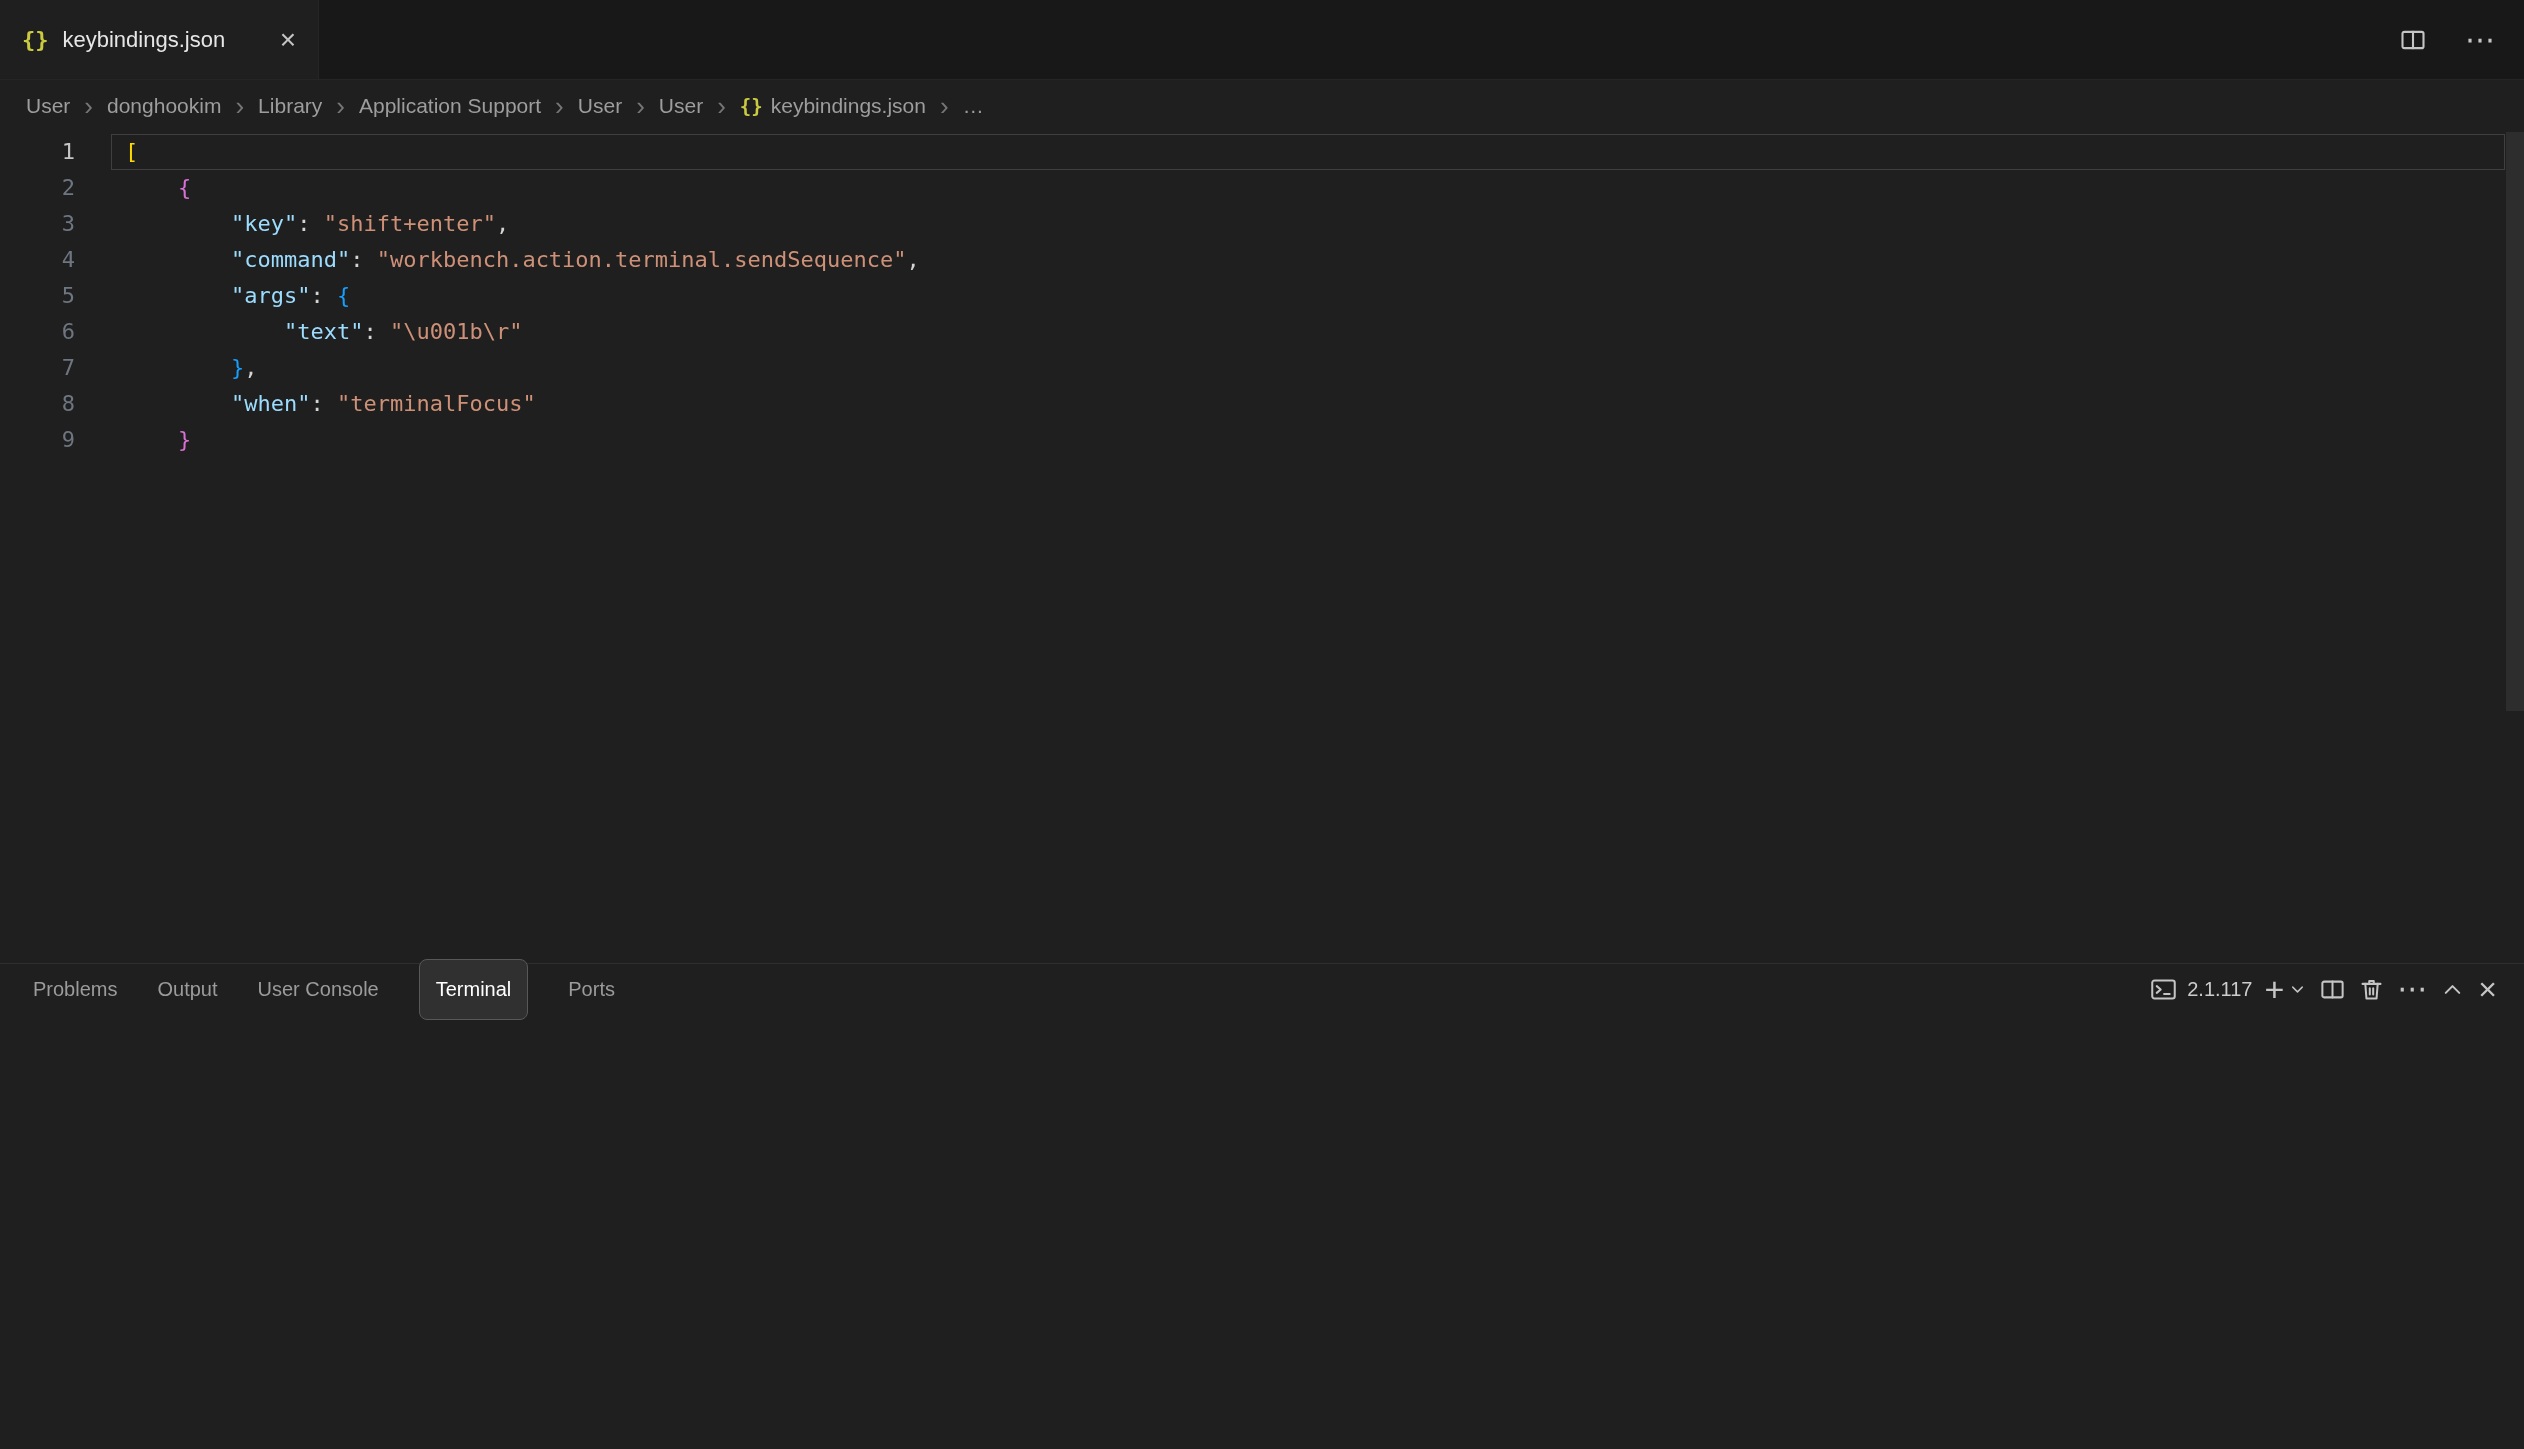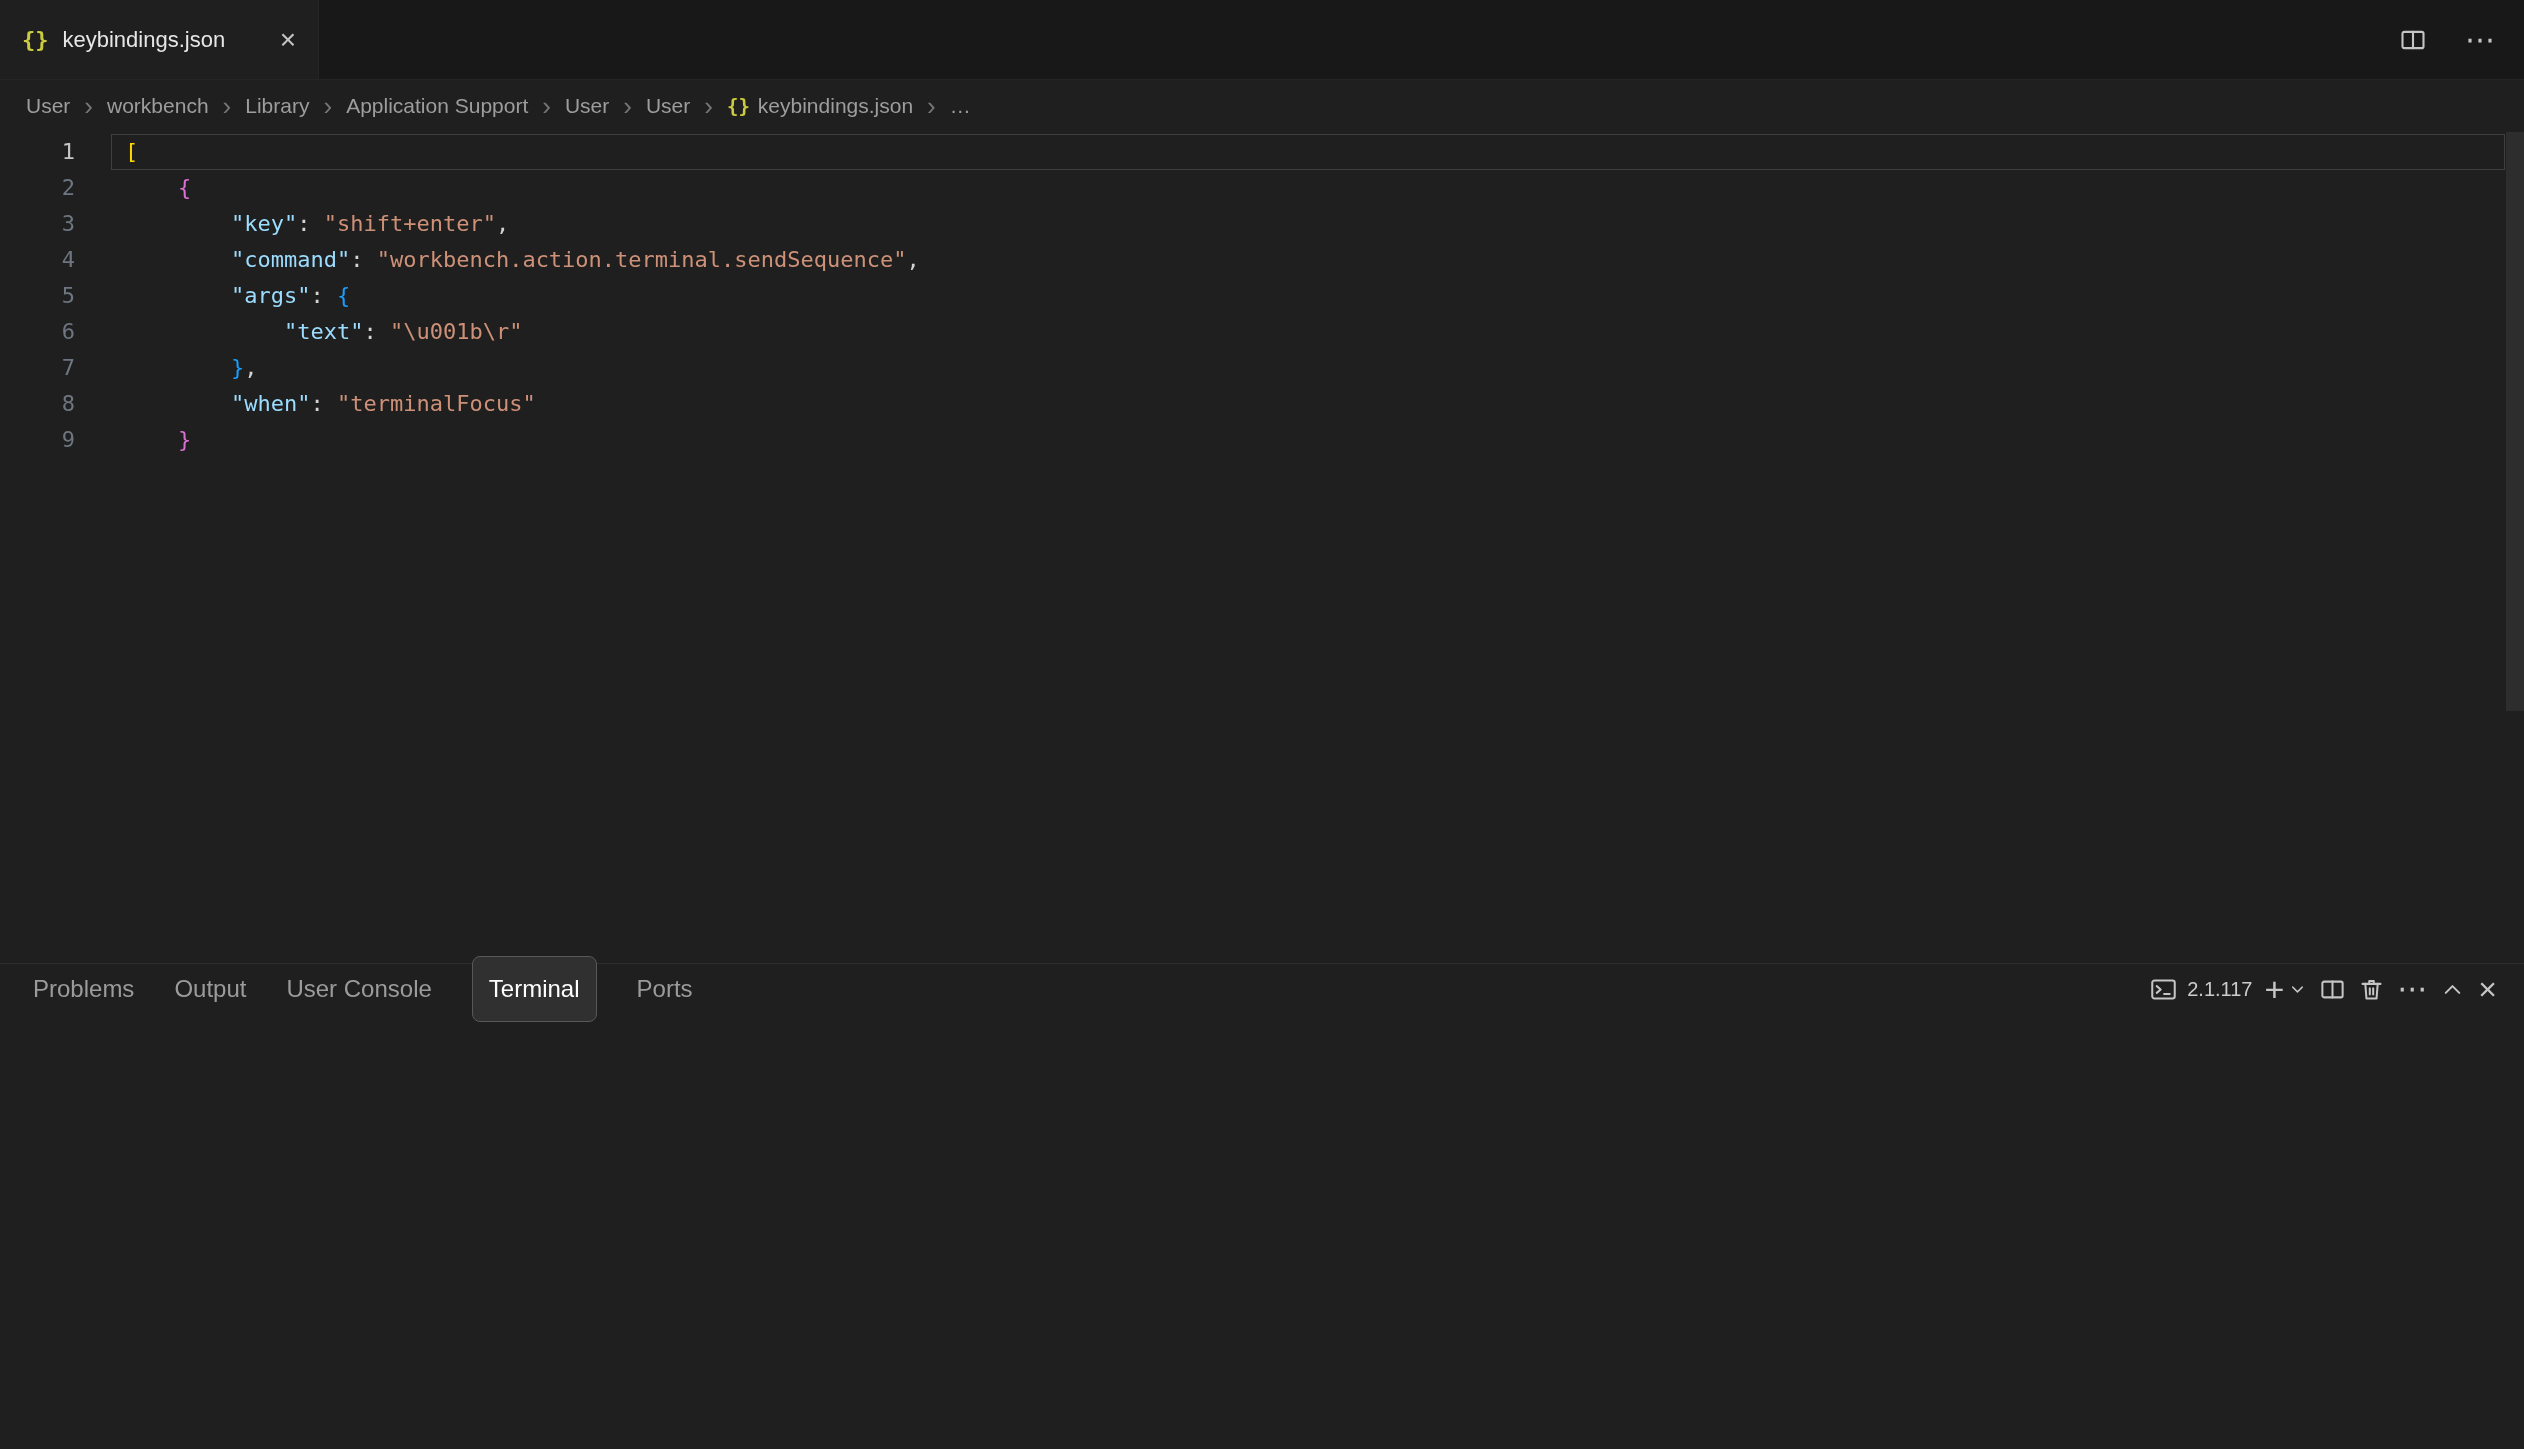--- a/index.html
+++ b/index.html
@@ -34,21 +34,21 @@
   .code { padding-left:50px; white-space:pre; }
   .code-line.current::after { content:''; position:absolute; left:111px; right:20px; top:0; bottom:0; border:1px solid #3f3f3f; pointer-events:none; }
   .tok-b1 { color:#ffd700; } .tok-b2 { color:#da70d6; } .tok-b3 { color:#179fff; }
   .tok-k { color:#9cdcfe; } .tok-s { color:#ce9178; } .tok-p { color:#d4d4d4; }
   .v-scroll { position:absolute; top:132px; right:0; width:19px; height:579px; background:rgba(120,120,120,0.16); }
 
   
   .panel { position:absolute; top:963px; left:0; right:0; bottom:0; background:#1f1f1f; border-top:1px solid #2e2e2e; }
   .panel-header { height:50px; display:flex; align-items:center; padding:0 28px 0 33px; }
   .panel-tabs { display:flex; align-items:center; gap:40px; }
-  .panel-tab { font-size:24px; color:#9b9b9b; cursor:pointer; white-space:nowrap; }
+  .panel-tab { font-size:20px; color:#9b9b9b; cursor:pointer; white-space:nowrap; }
   .panel-tab.active { color:#ffffff; background:#303030; border:1px solid #585858; border-radius:8px; padding:18px 16px; }
   .panel-actions { margin-left:auto; display:flex; align-items:center; gap:12px; }
   .term-select { display:flex; align-items:center; gap:10px; color:#cccccc; font-size:20px; cursor:pointer; }
   .plus-group { display:flex; align-items:center; gap:4px; }
 
   
   .terminal { position:absolute; top:1013px; left:0; right:0; bottom:0; font-family:"DejaVu Sans Mono",monospace; font-size:22px; color:#cccccc; }
 </style>
 </head>
 <body>
@@ -69,21 +69,21 @@
       <span class="glyph more">⋯</span>
     </div>
   </div>
 
   <div class="breadcrumbs">
       <span class="bc-item">
         <span>User</span>
       </span>
       <span class="bc-sep">›</span>
       <span class="bc-item">
-        <span>workbench</span>
+        <span>donghookim</span>
       </span>
       <span class="bc-sep">›</span>
       <span class="bc-item">
         <span>Library</span>
       </span>
       <span class="bc-sep">›</span>
       <span class="bc-item">
         <span>Application Support</span>
       </span>
       <span class="bc-sep">›</span>

